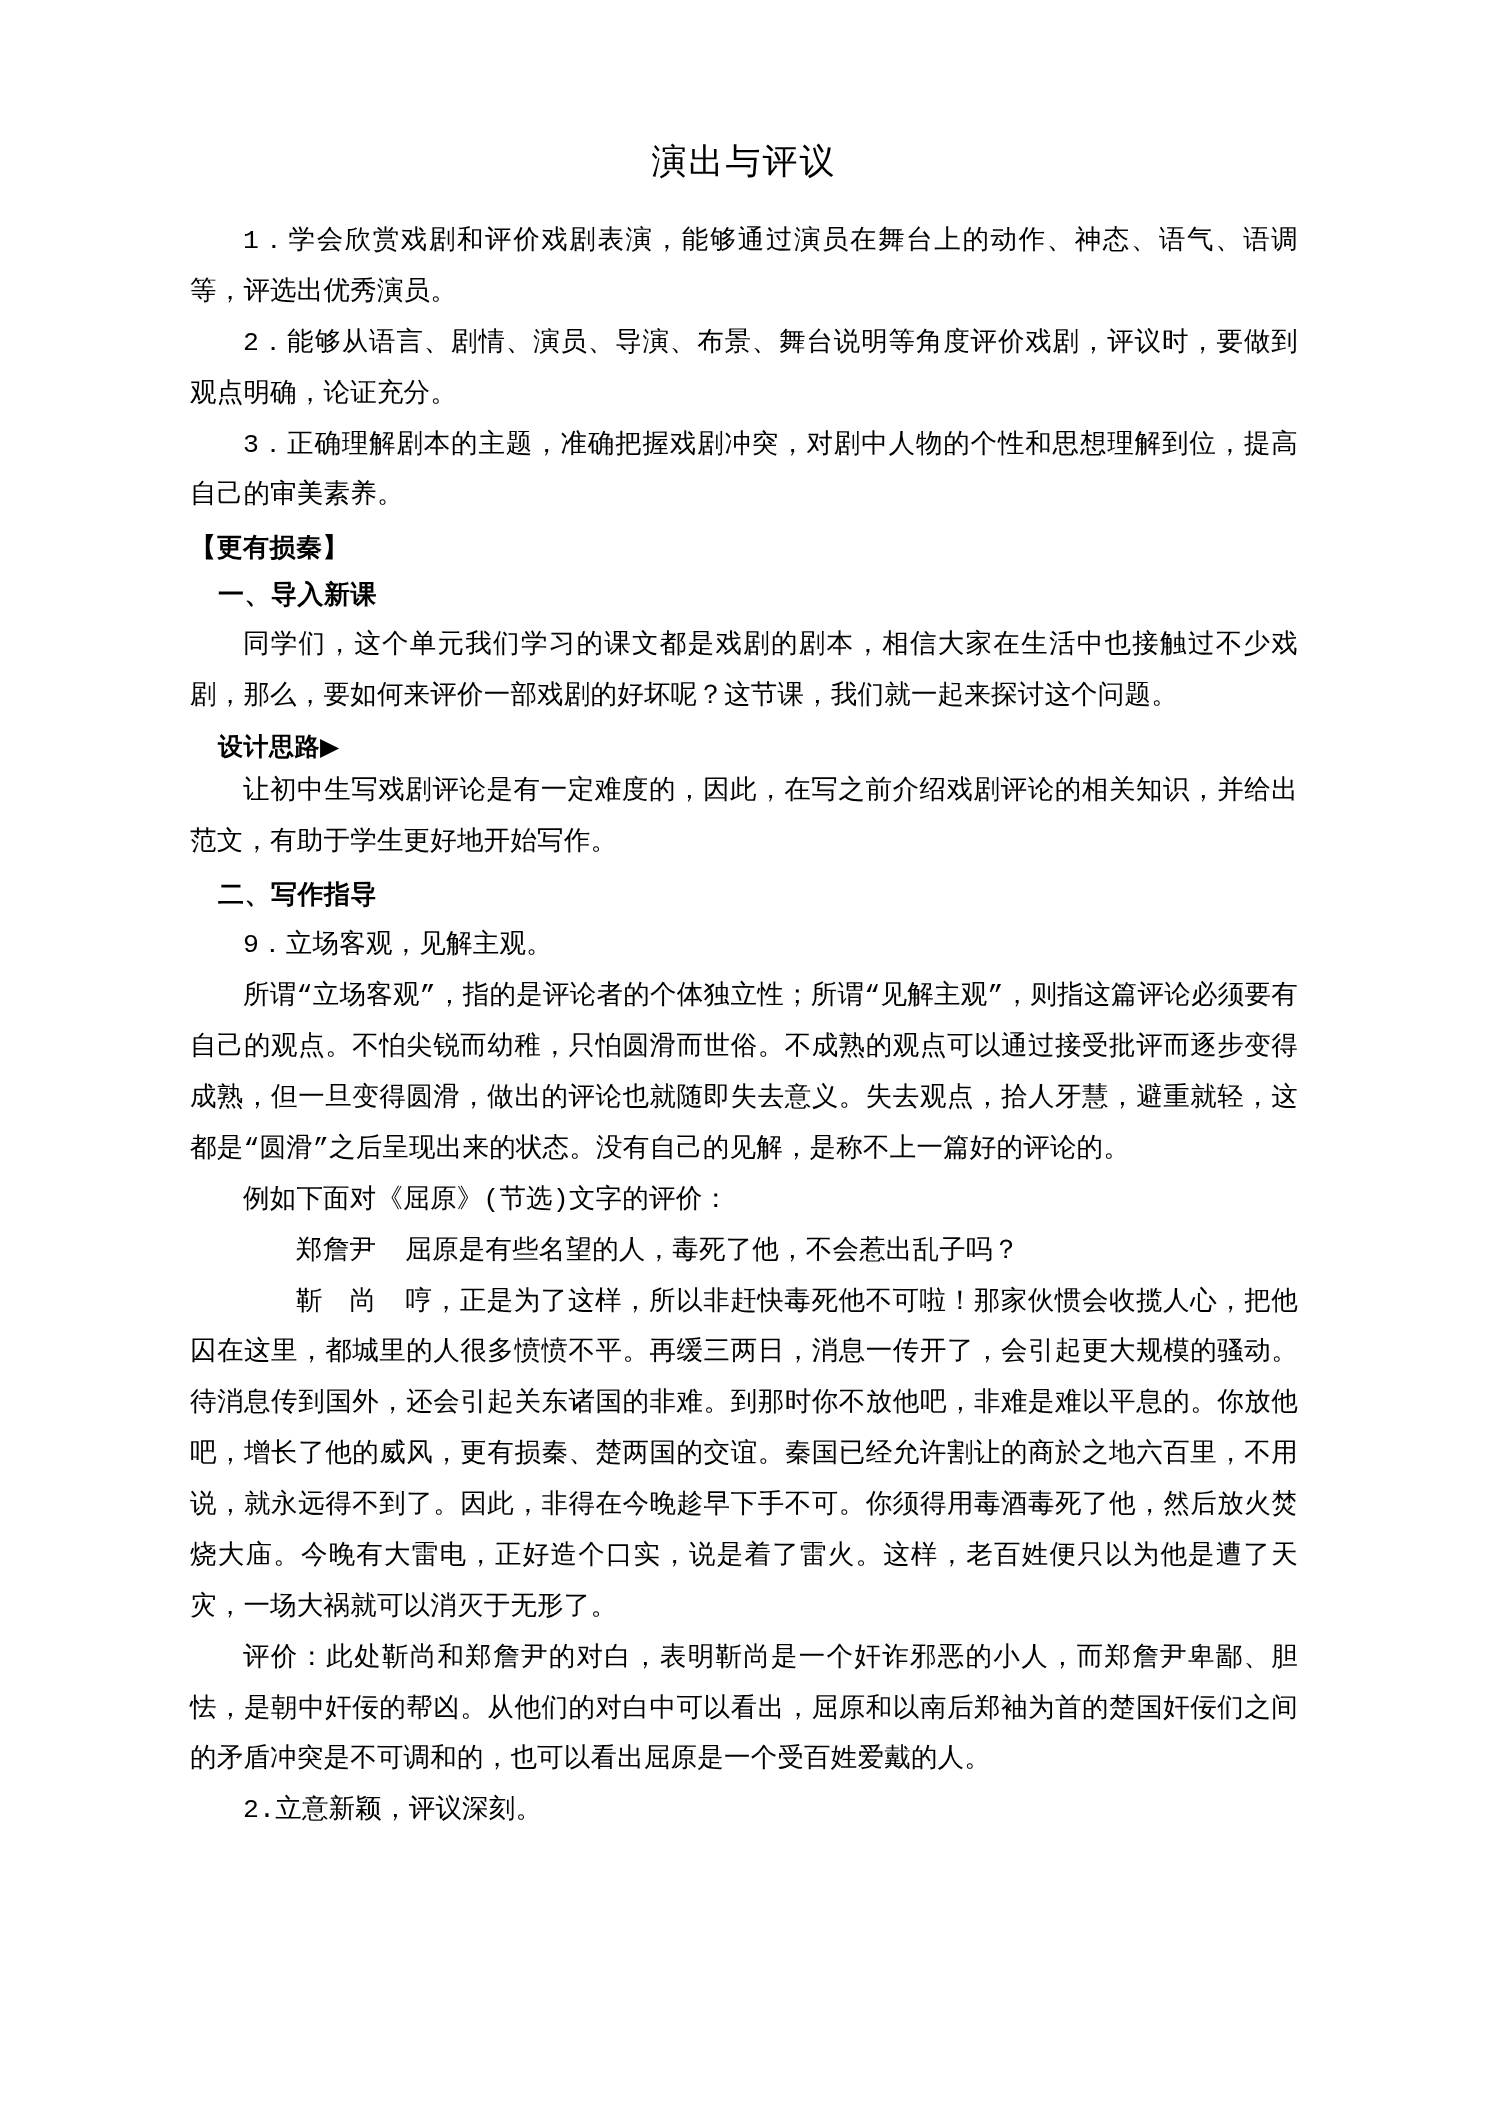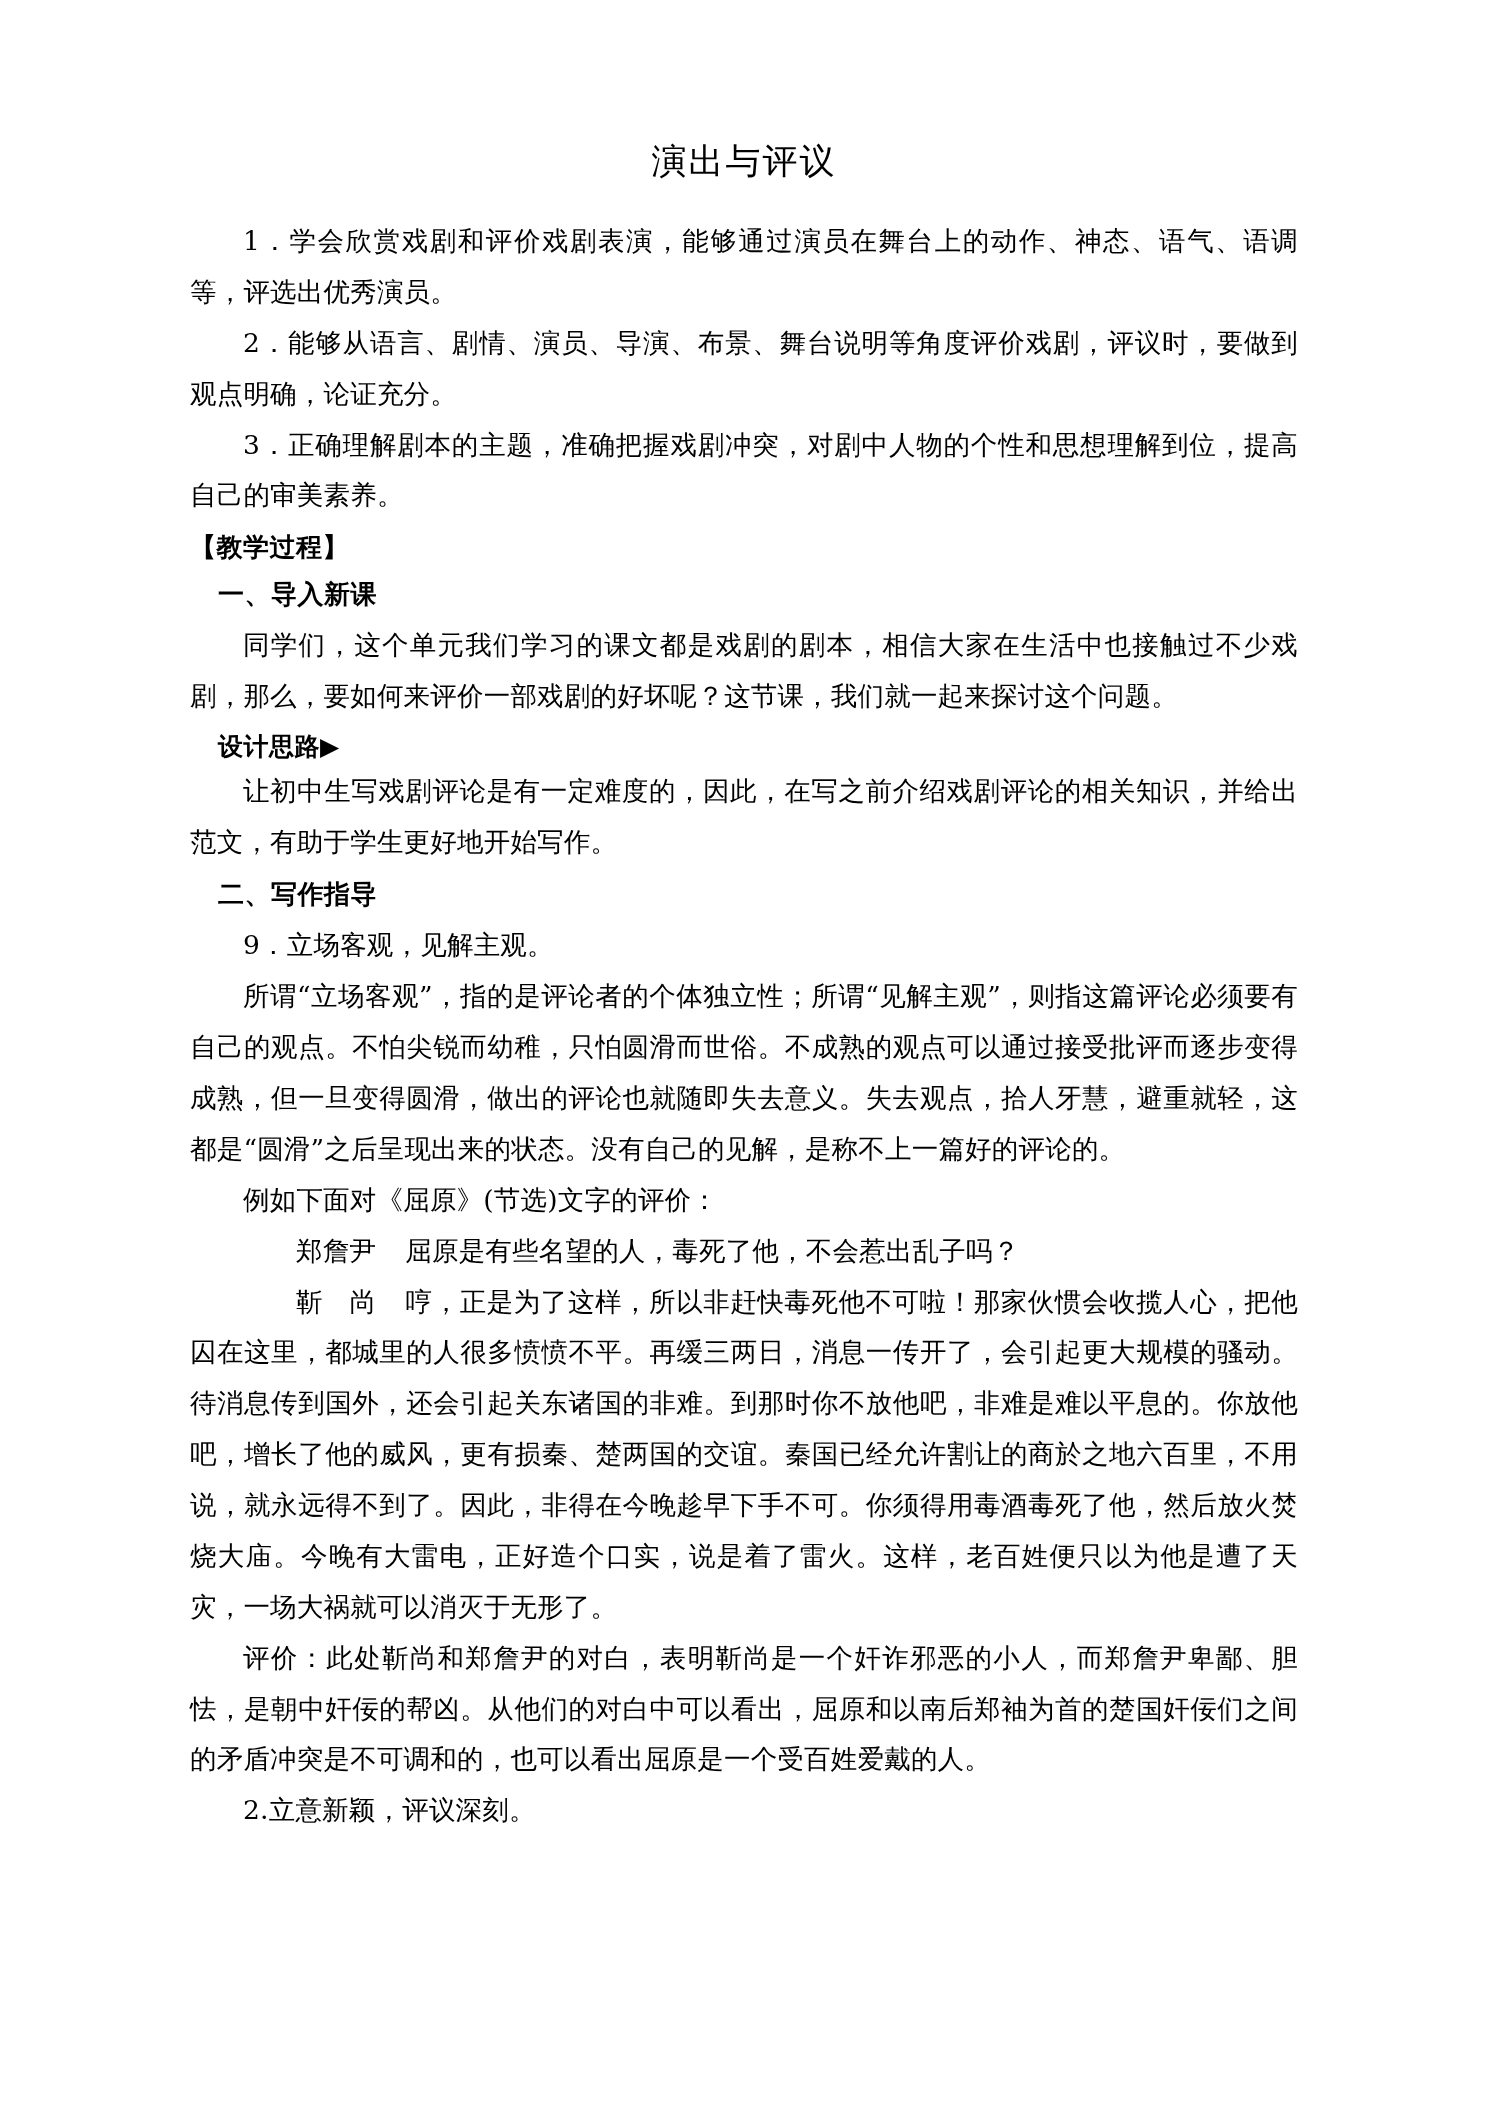--- a/index.html
+++ b/index.html
@@ -57,20 +57,21 @@
     letter-spacing: 0.5px;
   }
   .para {
     font-size: 26.5px;
     line-height: 1.92;
     margin: 0;
     text-align: justify;
     text-justify: inter-ideograph;
     text-indent: 2em;
     letter-spacing: 0.2px;
+    font-family: Liberation Mono, monospace;
   }
   .speaker {
     display: inline-block;
     min-width: 0;
   }
   .speaker-gap {
     display: inline-block;
     width: 1.1em;
   }
 </style>
@@ -81,21 +82,21 @@
 
   <h1 class="doc-title"><span>演出与评议</span></h1>
 
 
   <p class="para">1．学会欣赏戏剧和评价戏剧表演，能够通过演员在舞台上的动作、神态、语气、语调等，评选出优秀演员。</p>
 
   <p class="para">2．能够从语言、剧情、演员、导演、布景、舞台说明等角度评价戏剧，评议时，要做到观点明确，论证充分。</p>
 
   <p class="para">3．正确理解剧本的主题，准确把握戏剧冲突，对剧中人物的个性和思想理解到位，提高自己的审美素养。</p>
 
-  <div class="heading-bracket">【教学过程】</div>
+  <div class="heading-bracket">【更有损秦】</div>
 
   <div class="heading-sub">一、导入新课</div>
 
   <p class="para">同学们，这个单元我们学习的课文都是戏剧的剧本，相信大家在生活中也接触过不少戏剧，那么，要如何来评价一部戏剧的好坏呢？这节课，我们就一起来探讨这个问题。</p>
 
   <div class="heading-sidenote">设计思路▶</div>
 
   <p class="para">让初中生写戏剧评论是有一定难度的，因此，在写之前介绍戏剧评论的相关知识，并给出范文，有助于学生更好地开始写作。</p>
 
   <div class="heading-sub">二、写作指导</div>

